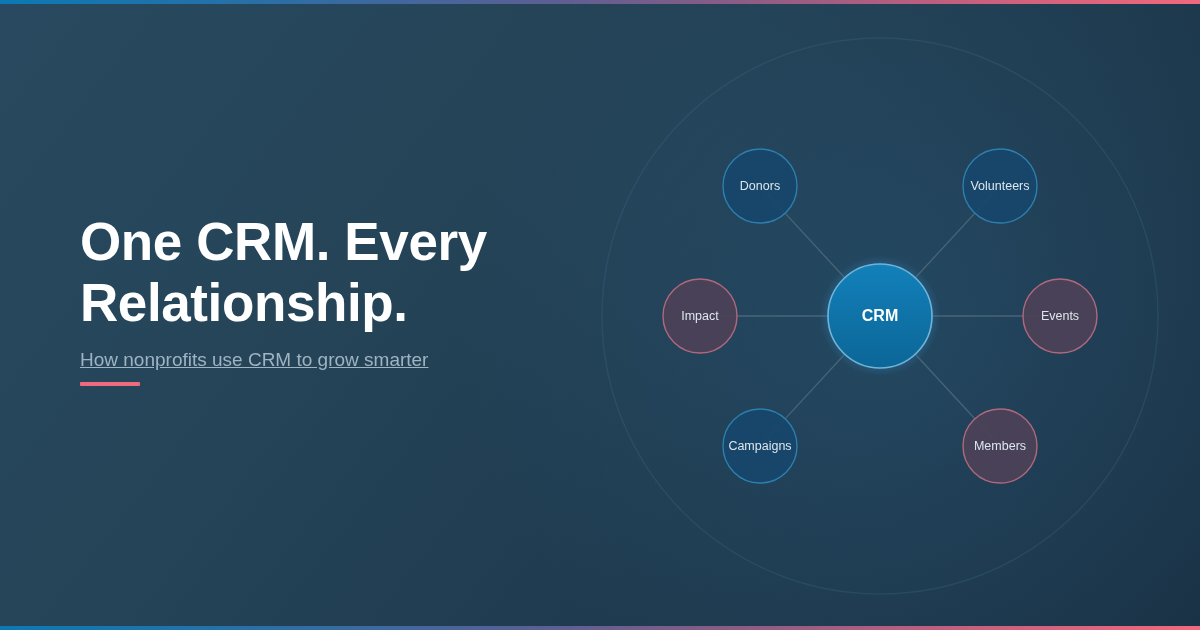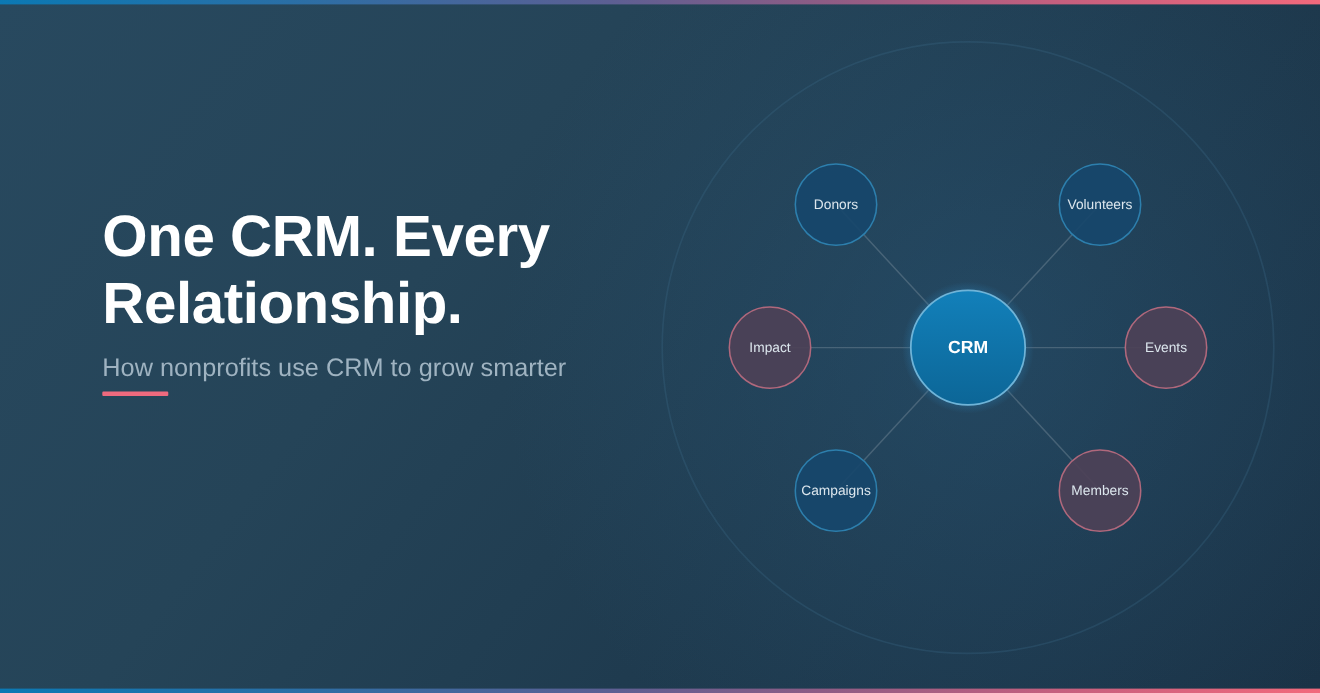--- a/index.html
+++ b/index.html
@@ -17,29 +17,29 @@
   }
   .edge-bar {
     position:absolute; left:0; width:1200px; height:4px;
     background:linear-gradient(90deg,#0b79b4 0%, #2a6fa6 22%, #5c5f93 46%, #8d5c85 62%, #c55f7e 80%, #f2697c 100%);
   }
   .edge-bar.top { top:0; }
   .edge-bar.bottom { bottom:0; }
 
   
   #copy {
-    position:absolute; left:80px; top:185px; width:520px;margin-left:13px;
+    position:absolute; left:80px; top:211px; width:520px;
   }
   #headline {
     font-size:53px; line-height:61px; font-weight:bold;
     color:#ffffff; letter-spacing:-0.4px; white-space:pre-line;
   }
   #subtitle {
-    margin-top:15px; font-size:23px; line-height:24px;
-    color:#9fb3c1; font-weight:normal;
+    margin-top:15px; font-size:19px; line-height:24px;
+    color:#9fb3c1; font-weight:normal;text-decoration:underline;
   }
   #accent-bar {
     margin-top:10px; width:60px; height:4px;
     background:#ef6a7e; border-radius:1px;
   }
 
   
   #diagram { position:absolute; left:0; top:0; width:1104px; height:630px; }
   #diagram svg { display:block; width:1200px; height:630px; }
 

